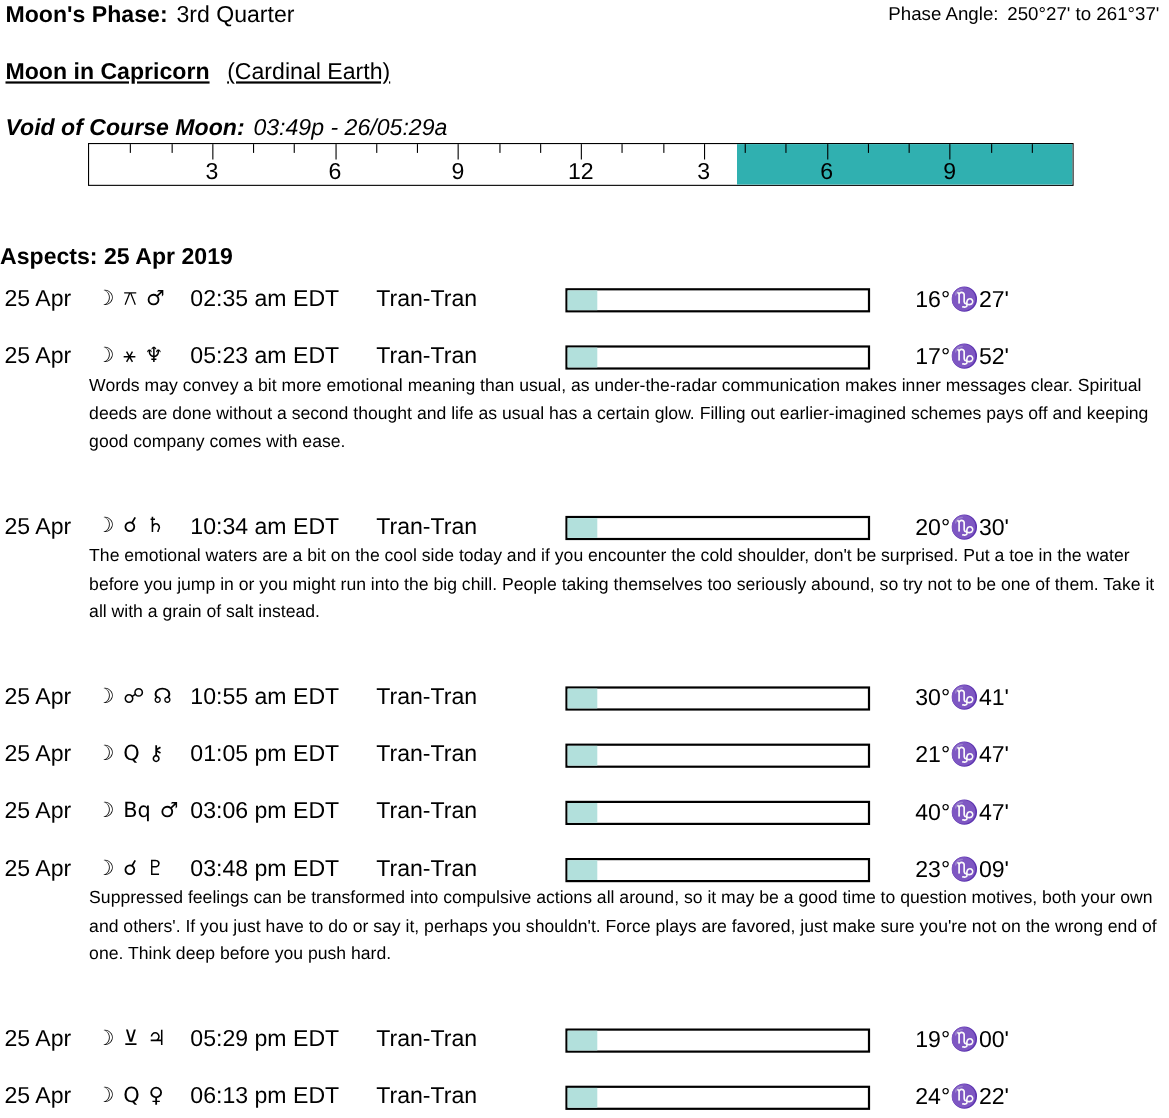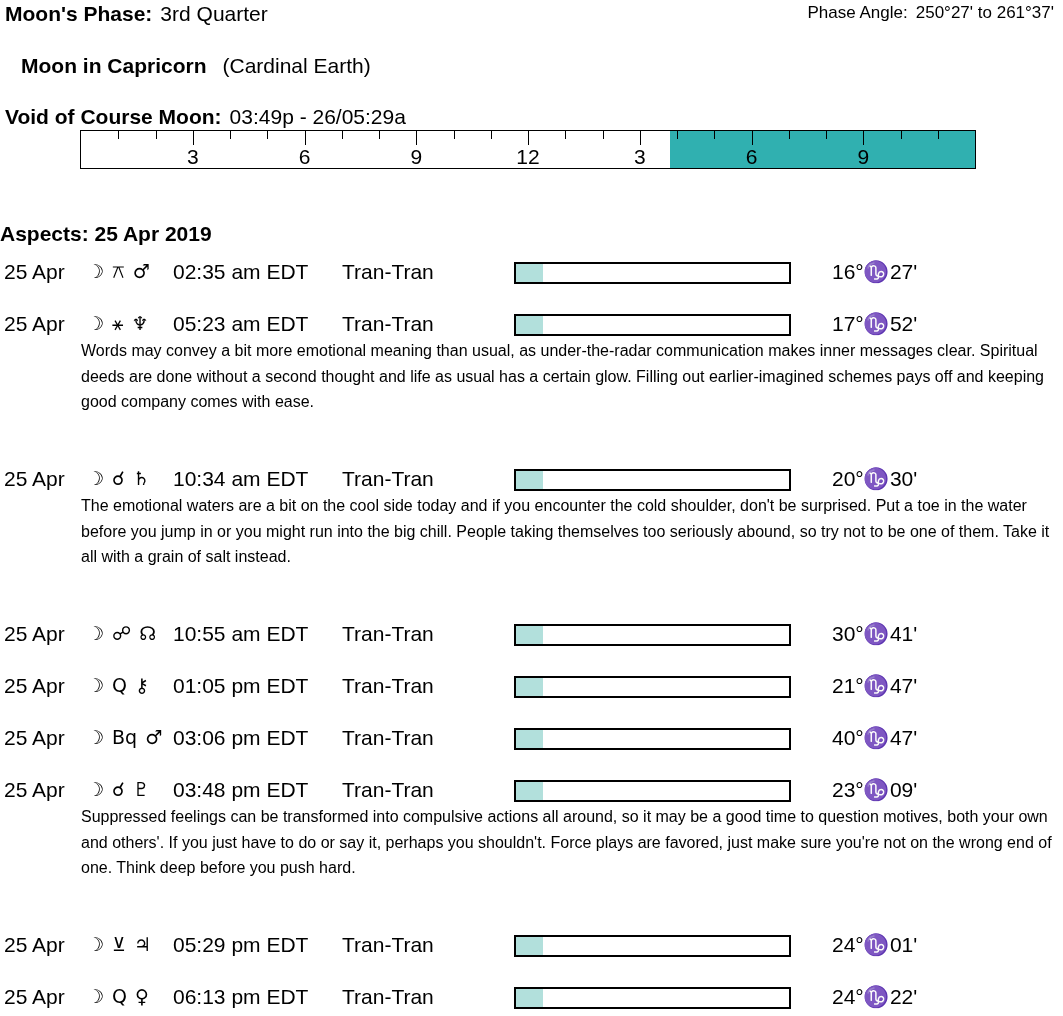--- a/index.html
+++ b/index.html
@@ -4,22 +4,22 @@
 <style>
   html, body { margin: 0; padding: 0; background: #ffffff; }
   body {
     width: 1063px; height: 1016px; position: relative; overflow: hidden;
     font-family: "Liberation Sans", sans-serif; color: #000; font-size: 21px;
   }
   .abs { position: absolute; white-space: nowrap; }
   .bold { font-weight: bold; }
   .hdr-phase { left: 5px; top: 2px; }
   .hdr-angle { right: 9px; top: 3px; font-size: 17px; }
-  .hdr-sign { left: 21px; top: 54px; }
-  .hdr-void { left: 5px; top: 105px; }
+  .hdr-sign { left: 5px; top: 54px; text-decoration: underline; }
+  .hdr-void { left: 5px; top: 105px; font-style: italic; }
   .gap { display: inline-block; width: 8px; }
   .gap2 { display: inline-block; width: 16px; }
 
   
   .timeline {
     position: absolute; left: 80px; top: 130px; width: 896px; height: 39px;
     border: 1px solid #000; box-sizing: border-box; background: #fff; overflow: hidden;
   }
   .tl-fill { position: absolute; top: 0; bottom: 0; background: #30b0b0; }
   .tl-tick { position: absolute; top: 0; width: 1px; background: #000; }
@@ -171,21 +171,21 @@
       <div class="a-desc">Suppressed feelings can be transformed into compulsive actions all around, so it may be a good time to question motives, both your own and others'. If you just have to do or say it, perhaps you shouldn't. Force plays are favored, just make sure you're not on the wrong end of one. Think deep before you push hard.</div>
     </div>
     <div class="aspect" style="top: 933px;">
       <span class="a-date">25 Apr</span>
       <span class="a-glyphs"><span>☽</span><span>⊻</span><span>♃</span></span>
       <span class="a-time">05:29 pm EDT</span>
       <span class="a-type">Tran-Tran</span>
       <div class="a-bar">
         <div class="a-bar-fill" style="width:10%;background:#b2e0dc"></div>
       </div>
-      <span class="a-pos">24°♑01'</span>
+      <span class="a-pos">19°♑00'</span>
     </div>
     <div class="aspect" style="top: 985px;">
       <span class="a-date">25 Apr</span>
       <span class="a-glyphs"><span>☽</span><span>Q</span><span>♀</span></span>
       <span class="a-time">06:13 pm EDT</span>
       <span class="a-type">Tran-Tran</span>
       <div class="a-bar">
         <div class="a-bar-fill" style="width:10%;background:#b2e0dc"></div>
       </div>
       <span class="a-pos">24°♑22'</span>

